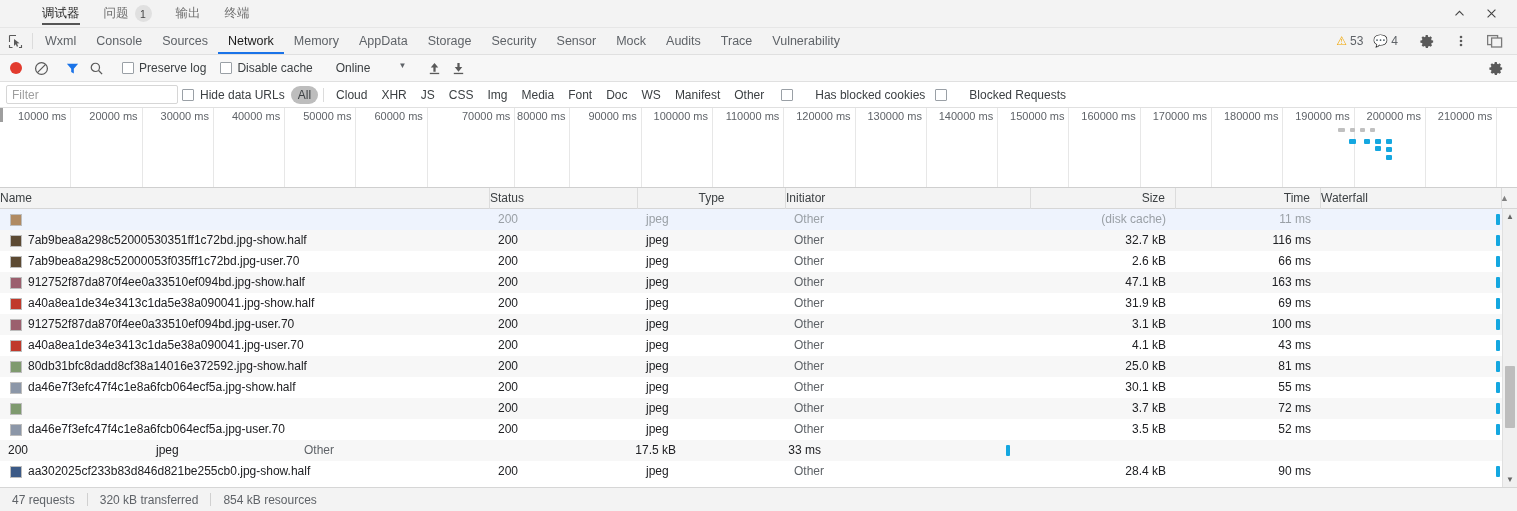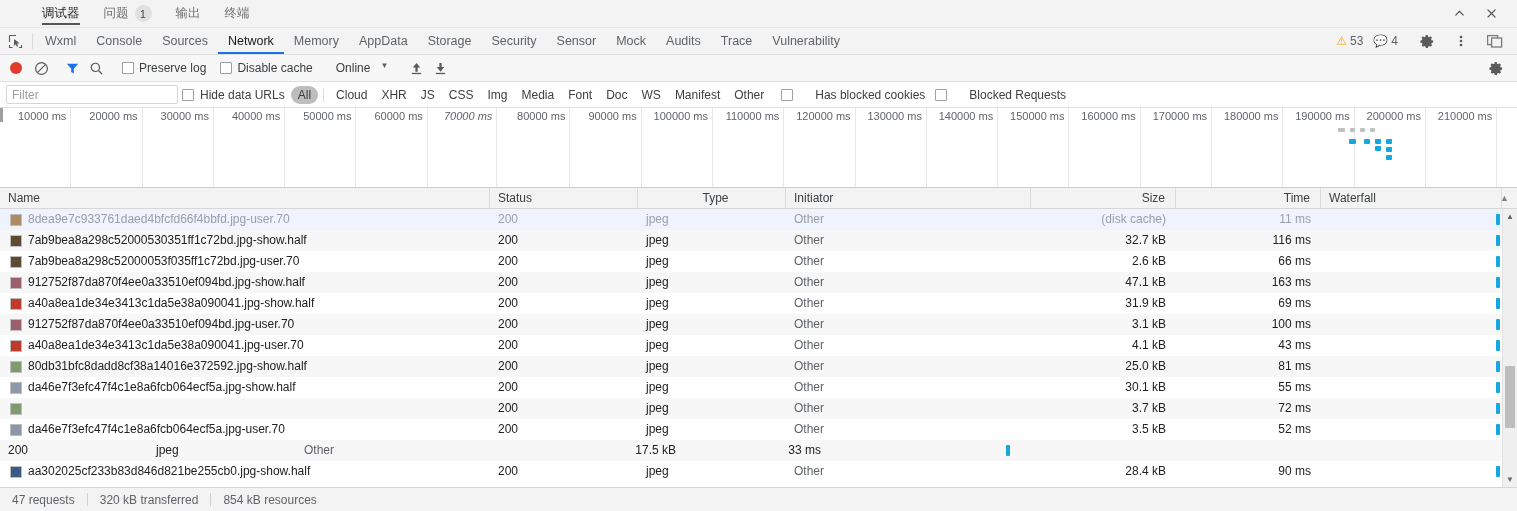--- a/index.html
+++ b/index.html
@@ -74,21 +74,21 @@
   .icon-btn {
     width: 22px; height: 22px; display: flex; align-items: center; justify-content: center;
     color: #5a5a5a; cursor: default;
   }
   .icon-btn.filter-on { color: #1a73e8; }
   .cbx-label { display: flex; align-items: center; gap: 5px; font-size: 12px; color: #3c4043; padding: 0 6px; cursor: default; }
   .cbx {
     width: 12px; height: 12px; border: 1px solid #9aa0a6; background: #fff; border-radius: 1px;
     display: inline-block;
   }
-  .online-sel { display: flex; gap: 10px; font-size: 12px; color: #3c4043; padding: 0 8px; cursor: default; }
+  .online-sel { display: flex; gap: 28px; font-size: 12px; color: #3c4043; padding: 0 8px; cursor: default; }
   .caret-dn { font-size: 8px; color: #5f6368; }
   .nettoolbar-right { margin-left: auto; display: flex; align-items: center; padding-right: 4px; }
 
   
   .filterbar {
     height: 26px; background: #fff; border-bottom: 1px solid #e0e0e0;
     display: flex; align-items: center; padding: 0 6px; gap: 0;
   }
   .filter-input {
     width: 172px; height: 19px; border: 1px solid #d6d6d6; border-radius: 2px;
@@ -122,21 +122,21 @@
   .ovl-left-bar { position: absolute; left: 0; top: 0; width: 3px; height: 14px; background: #9e9e9e; }
   .mark { position: absolute; border-radius: 1px; }
 
   
   .tablewrap { flex: 1; position: relative; overflow: hidden; background: #fff; }
   .thead {
     height: 21px; background: #f3f3f3; border-bottom: 1px solid #d6d6d6;
     display: flex; align-items: center; position: relative;
   }
   .th {
-    font-size: 12px; color: #3c4043; padding-left: 8px;
+    font-size: 12px; color: #3c4043; padding-left: 0;
     border-right: 1px solid #dcdcdc; height: 21px; line-height: 21px;
     box-sizing: border-box; white-space: nowrap; overflow: hidden;
   }
   .th.num { text-align: right; padding-right: 10px; }
   .sort-arrow { position: absolute; right: 8px; top: 5px; font-size: 9px; color: #808080; }
 
   .rows { position: absolute; top: 21px; left: 0; right: 0; bottom: 0; overflow: hidden; }
   .row {
     height: 21px; display: flex; align-items: center; font-size: 12px;
     color: #202124; position: relative;
@@ -406,21 +406,21 @@
         </div>
         <div class="tick" style="left: 213.9px; width: 71.3px;">
           <span>40000 ms</span>
         </div>
         <div class="tick" style="left: 285.2px; width: 71.3px;">
           <span>50000 ms</span>
         </div>
         <div class="tick" style="left: 356.5px; width: 71.3px;">
           <span>60000 ms</span>
         </div>
-        <div class="tick" style="left: 426px; width: 71.3px; font-style: italic;">
+        <div class="tick" style="left: 444px; width: 71.3px;">
           <span>70000 ms</span>
         </div>
         <div class="tick" style="left: 499.1px; width: 71.3px;">
           <span>80000 ms</span>
         </div>
         <div class="tick" style="left: 570.4px; width: 71.3px;">
           <span>90000 ms</span>
         </div>
         <div class="tick" style="left: 641.7px; width: 71.3px;">
           <span>100000 ms</span>
@@ -482,21 +482,20 @@
         <div class="th" style="width: 245px;">Initiator</div>
         <div class="th num" style="width: 145px;">Size</div>
         <div class="th num" style="width: 145px;">Time</div>
         <div class="th" style="width: 181px;">Waterfall</div>
         <span class="sort-arrow">▲</span>
       </div>
     <div class="rows" id="rows">
         <div class="row sel">
           <div class="cell name-cell" style="width: 490px;">
             <span class="thumb" style="background: rgb(176, 138, 98);"></span>
-            <span>8dea9e7c933761daed4bfcfd66f4bbfd.jpg-user.70</span>
           </div>
           <div class="cell" style="width: 148px;">200</div>
           <div class="cell" style="width: 148px;">jpeg</div>
           <div class="cell muted" style="width: 245px;">Other</div>
           <div class="cell num" style="width: 145px;">(disk cache)</div>
           <div class="cell num" style="width: 145px;">11 ms</div>
           <div class="cell" style="width: 181px; position: relative;">
             <div class="wf-bar" style="left: 175px; top: 5px; background: rgb(20, 167, 224);"></div>
           </div>
         </div>

